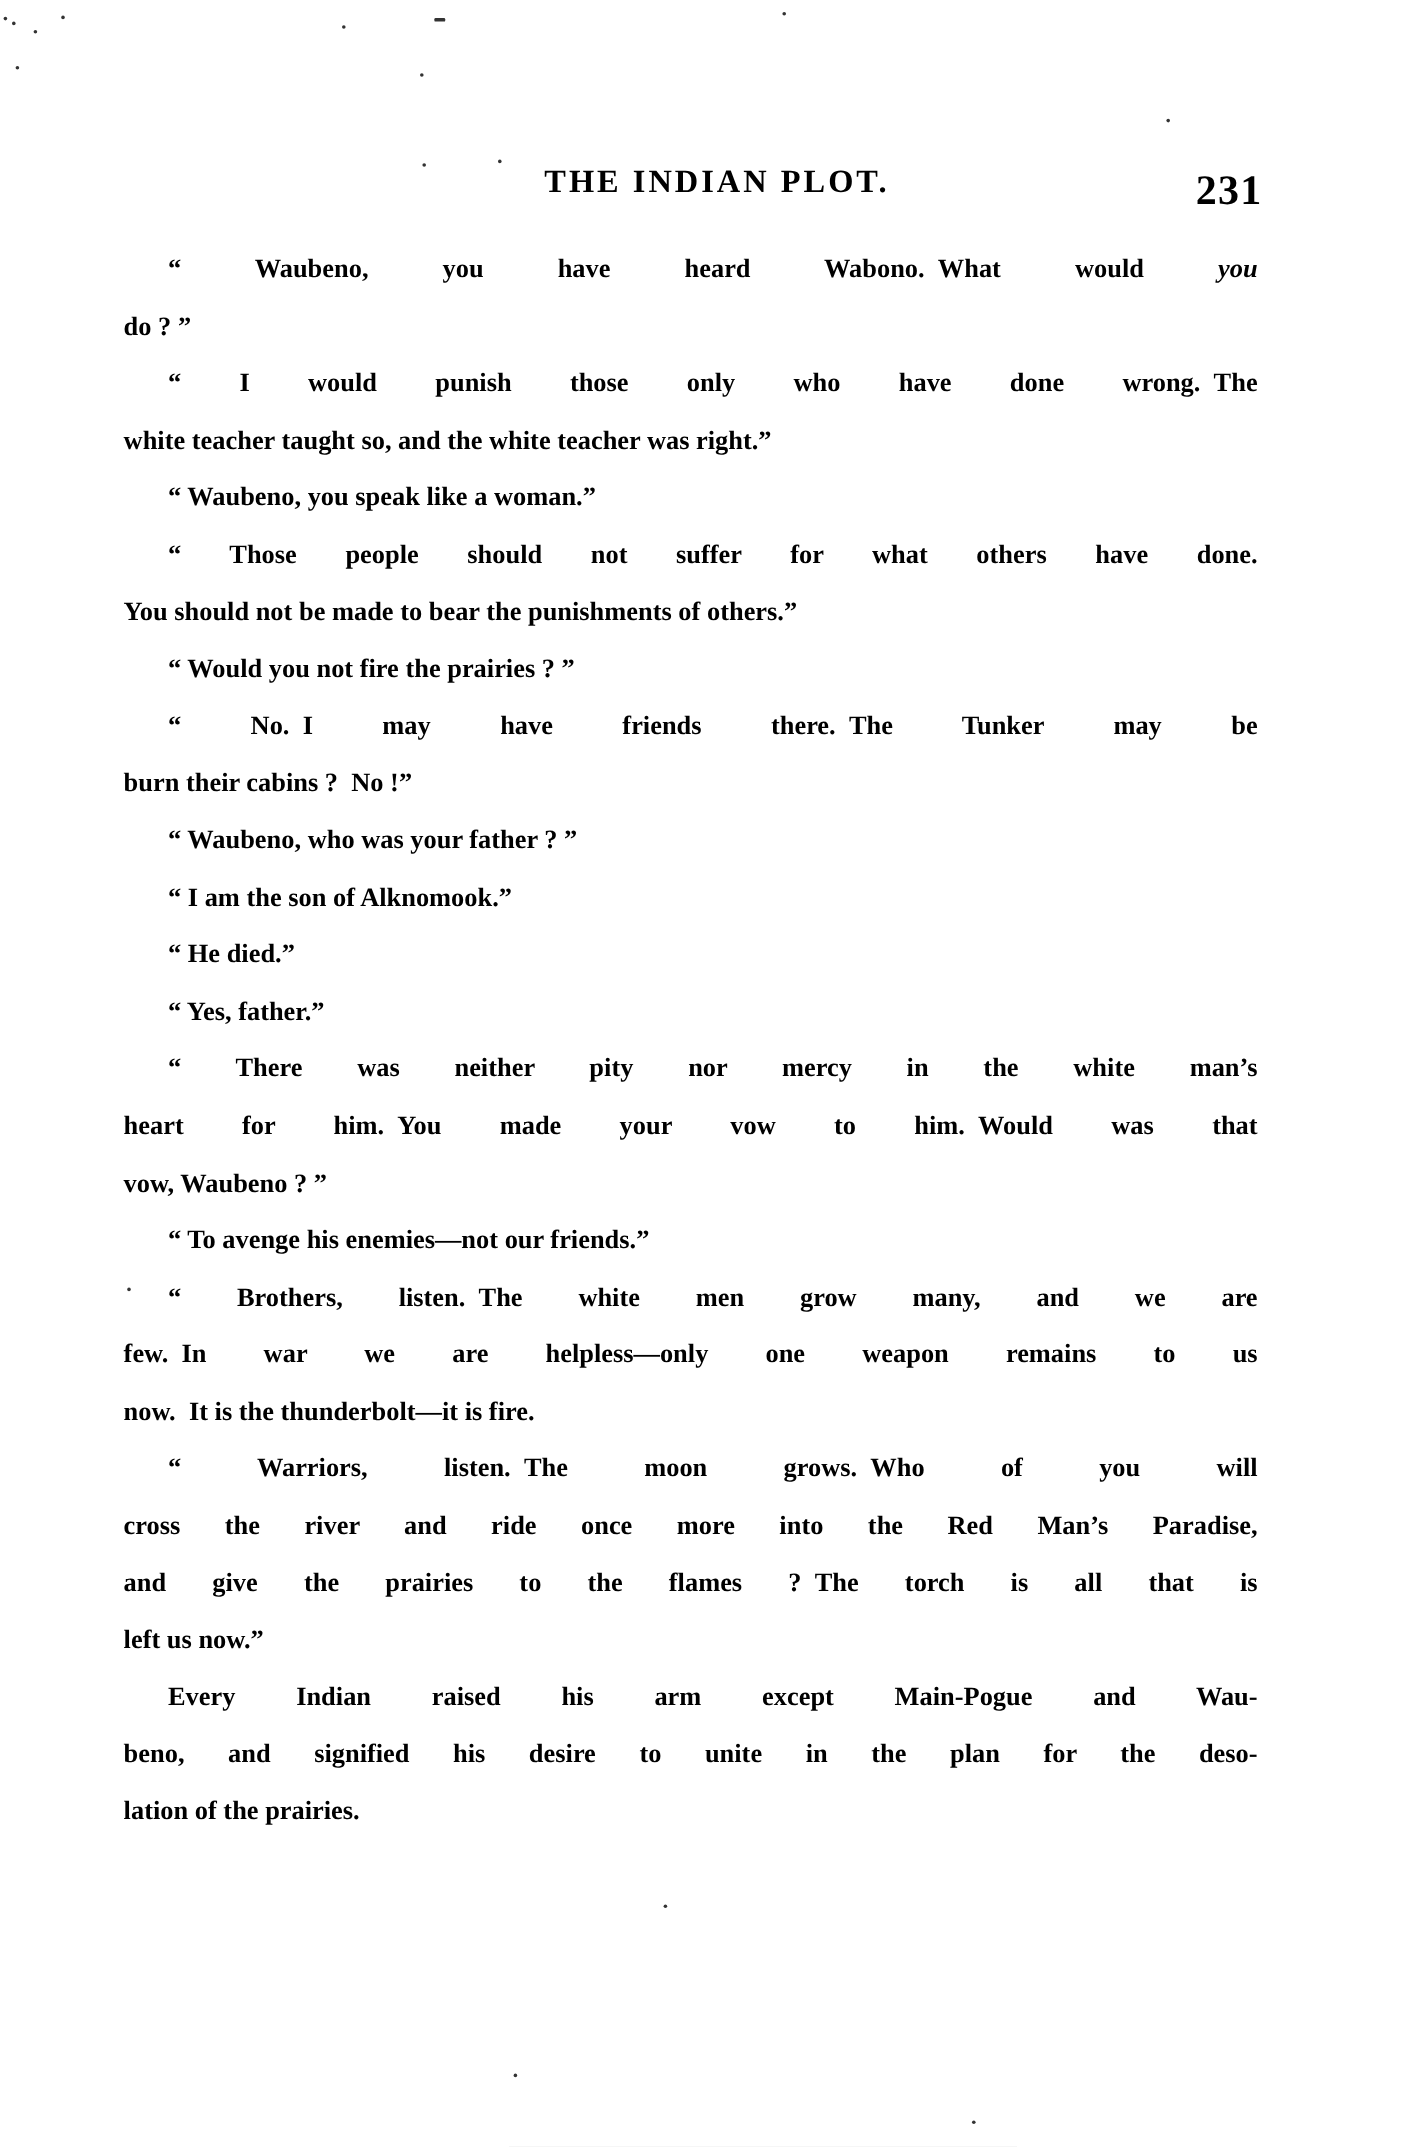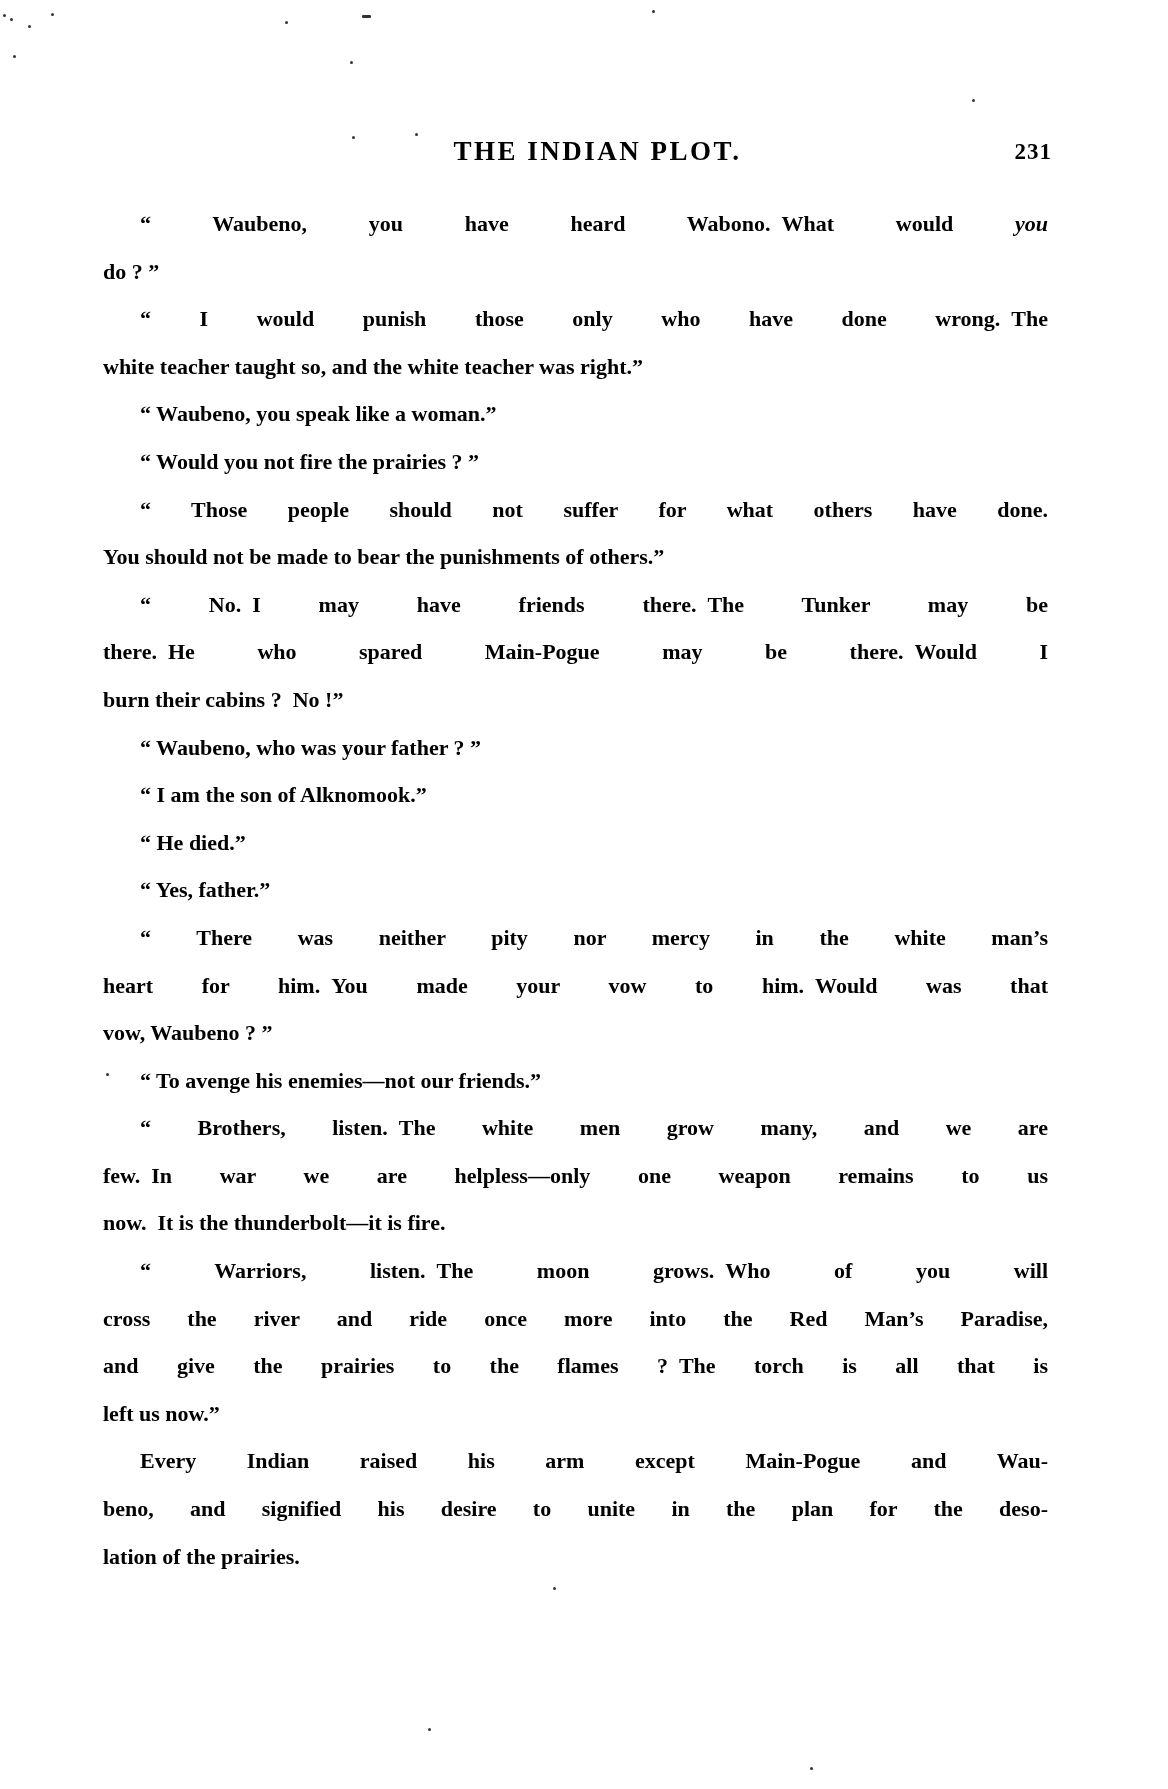--- a/index.html
+++ b/index.html
@@ -28,21 +28,21 @@
     text-align: center;
     font-size: 27px;
     letter-spacing: 2.5px;
     transform: translateX(20px);
     white-space: nowrap;
   }
   .page-number {
     position: absolute;
     right: 0;
     top: 5px;
-    font-size: 23px;
+    font-size: 35px;
     letter-spacing: 1px;
   }
   
   .text-block {
     position: absolute;
     left: 103px;
     top: 200px;
     width: 945px;
     font-size: 22px;
     line-height: 47.6px;
@@ -78,29 +78,28 @@
         <div class="line"><span>do ? ”</span></div>
       </div>
       <div class="paragraph">
         <div class="line justify indent"><span>“ I would punish those only who have done wrong. The</span></div>
         <div class="line"><span>white teacher taught so, and the white teacher was right.”</span></div>
       </div>
       <div class="paragraph">
         <div class="line indent"><span>“ Waubeno, you speak like a woman.”</span></div>
       </div>
       <div class="paragraph">
-        <div class="line indent"><span>“ Would you not fire the prairies ? ”</span></div>
-      </div>
-      <div class="paragraph">
         <div class="line justify indent"><span>“ Those people should not suffer for what others have done.</span></div>
         <div class="line"><span>You should not be made to bear the punishments of others.”</span></div>
       </div>
       <div class="paragraph">
+        <div class="line indent"><span>“ Would you not fire the prairies ? ”</span></div>
+      </div>
+      <div class="paragraph">
         <div class="line justify indent"><span>“ No. I may have friends there. The Tunker may be</span></div>
-        <div class="line justify"><span>there. He who spared Main-Pogue may be there. Would I</span></div>
         <div class="line"><span>burn their cabins ? No !”</span></div>
       </div>
       <div class="paragraph">
         <div class="line indent"><span>“ Waubeno, who was your father ? ”</span></div>
       </div>
       <div class="paragraph">
         <div class="line indent"><span>“ I am the son of Alknomook.”</span></div>
       </div>
       <div class="paragraph">
         <div class="line indent"><span>“ He died.”</span></div>

